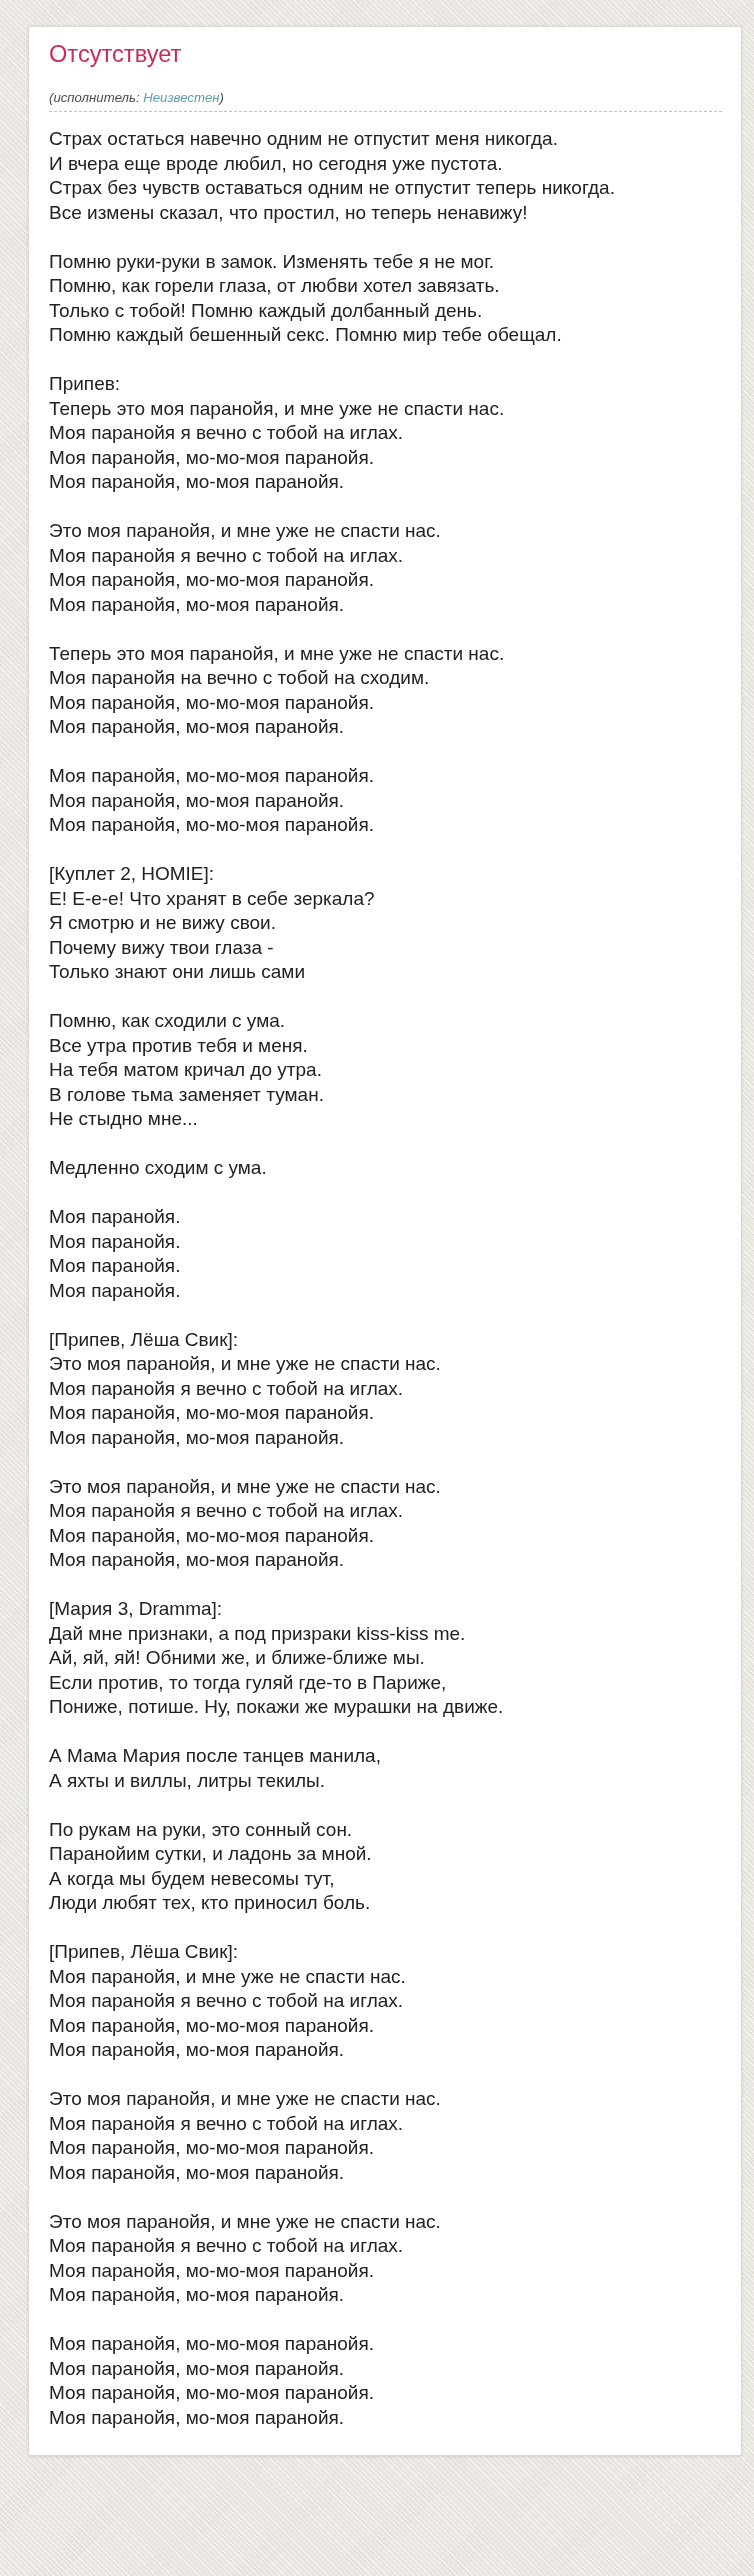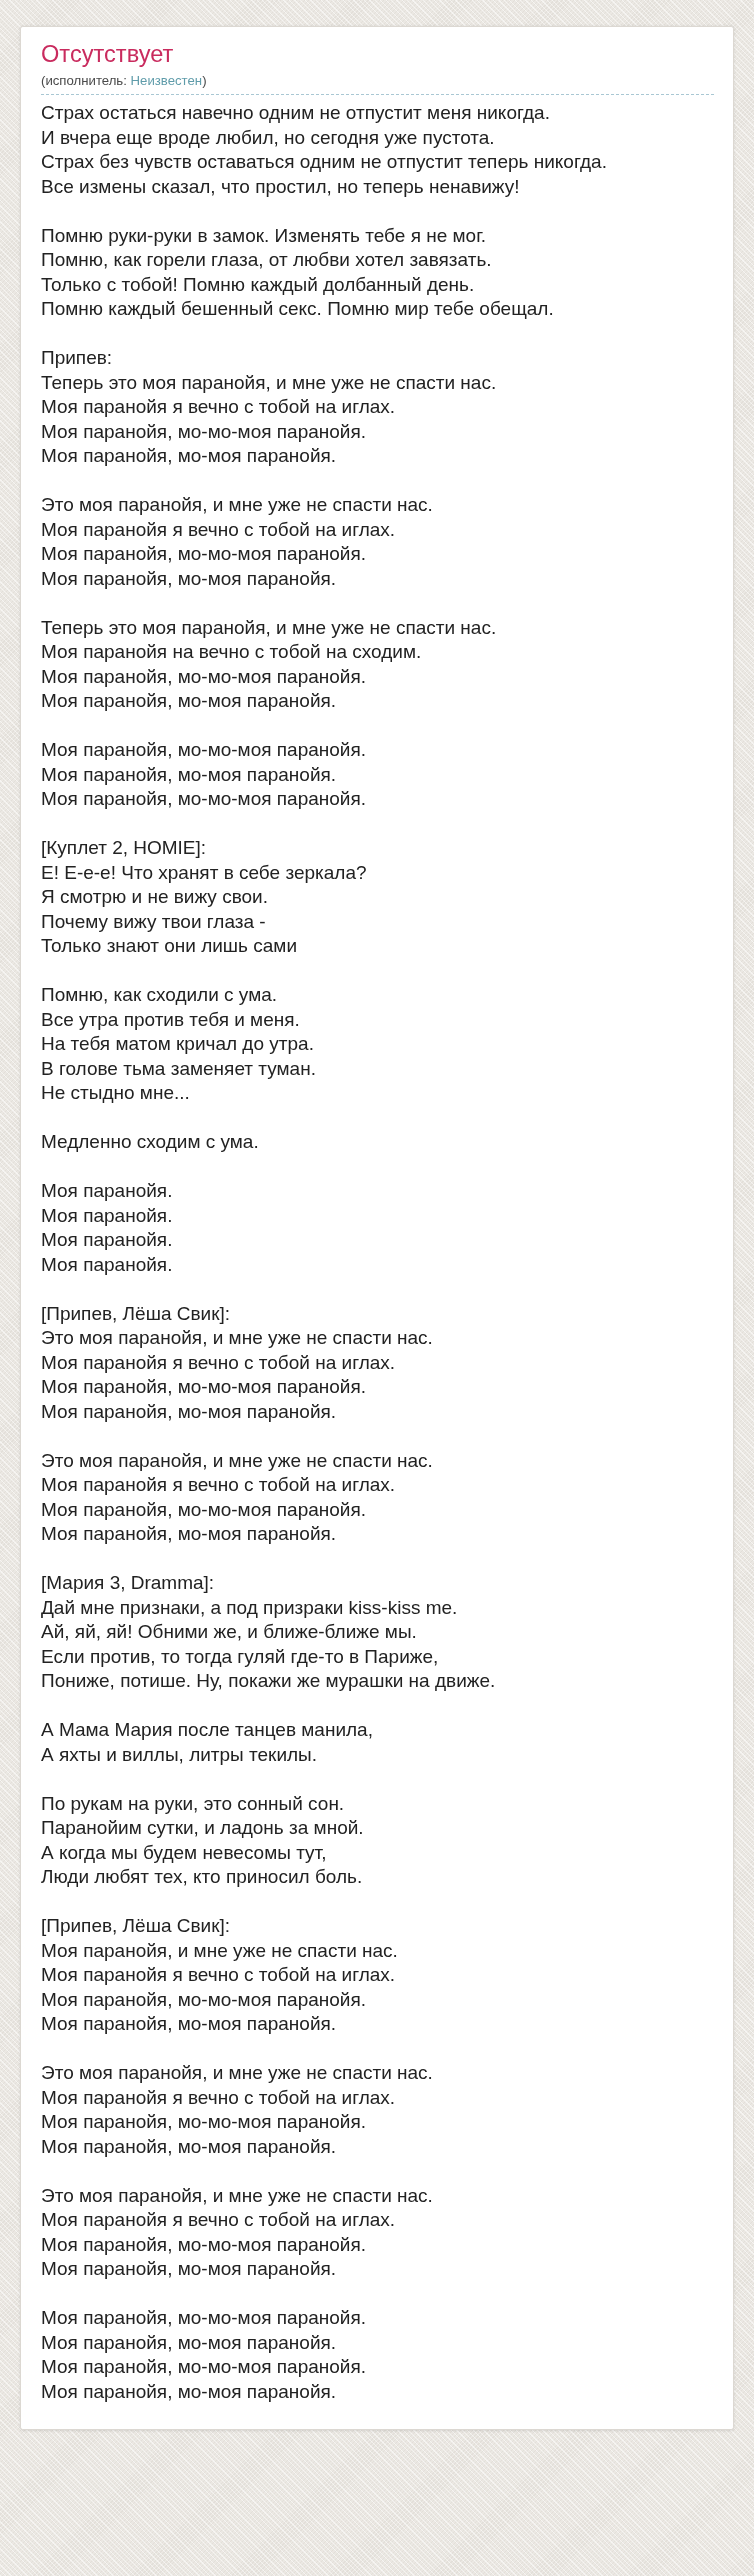--- a/index.html
+++ b/index.html
@@ -8,59 +8,60 @@
     height:2576px;
     overflow:hidden;
     font-family:"Liberation Sans","DejaVu Sans",sans-serif;
     background-color:#ebe8e3;
     background-image:
       repeating-linear-gradient(45deg, rgba(255,255,255,.55) 0 0.9px, rgba(0,0,0,0) 0.9px 3.8px),
       repeating-linear-gradient(-45deg, rgba(178,172,162,.14) 0 0.9px, rgba(0,0,0,0) 0.9px 2.8px);
   }
   .card {
     position:absolute;
-    left:20px; top:25.5px;
+    left:28px; top:25.5px;
     width:714px;
     background:#ffffff;
     border:0.9px solid #dcd8d2;
     border-radius:2.8px;
     box-shadow:0 0.9px 2.8px rgba(0,0,0,.10);
     padding:13.2px 19px 24.5px 20px;
   }
   .song-title {
     display:inline-block;
     font-size:23.6px;
     line-height:28px;
     color:#c92b5e;
     text-decoration:none;
     cursor:pointer;
   }
   .artist-line {
-    margin-top:4px;
+    margin-top:21px;
     font-size:13.2px;
     line-height:17px;
     color:#4a4a4a;
+    font-style:italic;
   }
   .artist-link {
     color:#5f9caa;
     text-decoration:none;
     cursor:pointer;
   }
   .header {
     padding-bottom:5.7px;
     border-bottom:0.9px dashed #a9c7d3;
   }
   .lyrics {
     padding-top:5.7px;
     font-size:19px;
     line-height:24.5px;
     color:#222222;
   }
   .stanza { margin-top:24.5px; }
-  .stanza:first-child { margin-top:0; }
+  .stanza:first-child { margin-top:9px; }
 </style>
 </head>
 <body>
 
 <div class="card">
   <div class="header">
     <a class="song-title">Отсутствует</a>
     <div class="artist-line"><span>(исполнитель: </span><a class="artist-link">Неизвестен</a><span>)</span></div>
   </div>
   <div class="lyrics">

